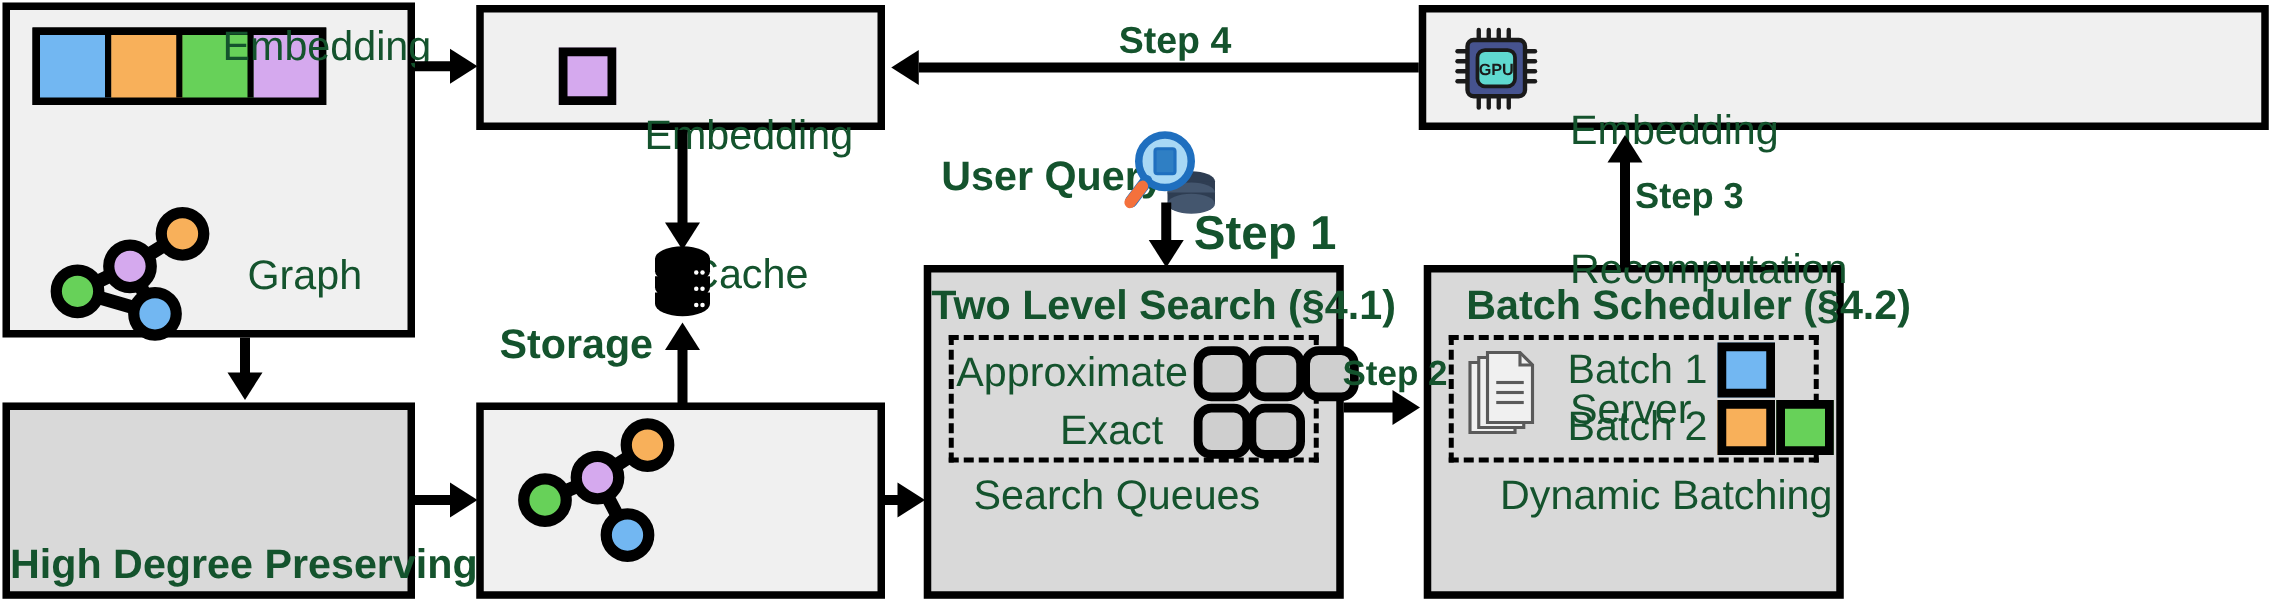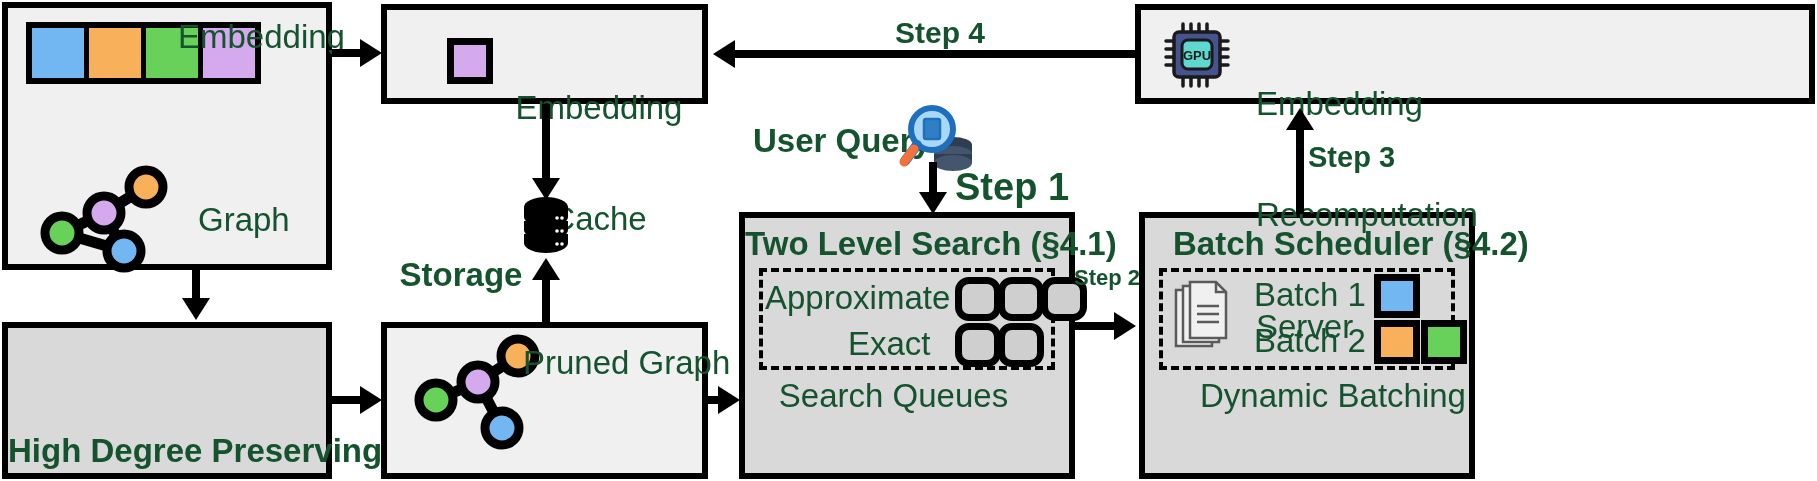--- a/index.html
+++ b/index.html
@@ -126,21 +126,20 @@
       </g>
       <g stroke="#000" stroke-width="9">
         <circle cx="108" cy="20" r="17" fill="#f8b05a"></circle>
         <circle cx="68" cy="46" r="17" fill="#d5a9ee"></circle>
         <circle cx="26" cy="64" r="17" fill="#67d159"></circle>
         <circle cx="92" cy="92" r="17" fill="#72b7f2"></circle>
       </g>
     </svg>
   </div>
 
-  <div class="lbl" style="left:523px;top:345px;font-size:33px;">Pruned Graph</div>
 
   <div class="lbl t-bold" style="left:753px;top:123px;font-size:33px;">User Query</div>
 
   <div style="position:absolute;left:898px;top:103px;width:76px;height:72px;">
     <svg width="76" height="72" viewBox="0 0 76 72">
       <g>
         <ellipse cx="55" cy="42" rx="19" ry="8" fill="#2e3d52"></ellipse>
         <rect x="36" y="42" width="38" height="9" fill="#2e3d52"></rect>
         <ellipse cx="55" cy="51" rx="19" ry="8" fill="#44566e"></ellipse>
         <rect x="36" y="51" width="38" height="9" fill="#2e3d52"></rect>
@@ -258,21 +257,21 @@
   <div class="ln" style="left:332px;top:396px;width:30px;height:8px;"></div>
   <div class="ahead ah-right" style="left:360px;top:386px;"></div>
 
   <div class="ln" style="left:708px;top:396px;width:13px;height:8px;"></div>
   <div class="ahead ah-right" style="left:718px;top:386px;"></div>
 
   <div class="lbl t-bold" style="left:955px;top:166px;font-size:38px;">Step 1</div>
   <div class="ln" style="left:929px;top:162px;width:8px;height:36px;"></div>
   <div class="ahead ah-down" style="left:919px;top:192px;"></div>
 
-  <div class="lbl t-bold" style="left:1074px;top:266px;font-size:22px;">Step 2</div>
+  <div class="lbl t-bold" style="left:1074px;top:283px;font-size:28px;">Step 2</div>
   <div class="ln" style="left:1075px;top:322px;width:42px;height:8px;"></div>
   <div class="ahead ah-right" style="left:1114px;top:312px;"></div>
 
   <div class="lbl t-bold" style="left:1308px;top:141px;font-size:29px;">Step 3</div>
   <div class="ln" style="left:1296px;top:128px;width:8px;height:86px;"></div>
   <div class="ahead ah-up" style="left:1286px;top:108px;"></div>
 
   <div class="lbl t-bold" style="left:895px;top:16px;font-size:30px;">Step 4</div>
   <div class="ln" style="left:735px;top:50px;width:400px;height:8px;"></div>
   <div class="ahead ah-left" style="left:713px;top:40px;"></div>

